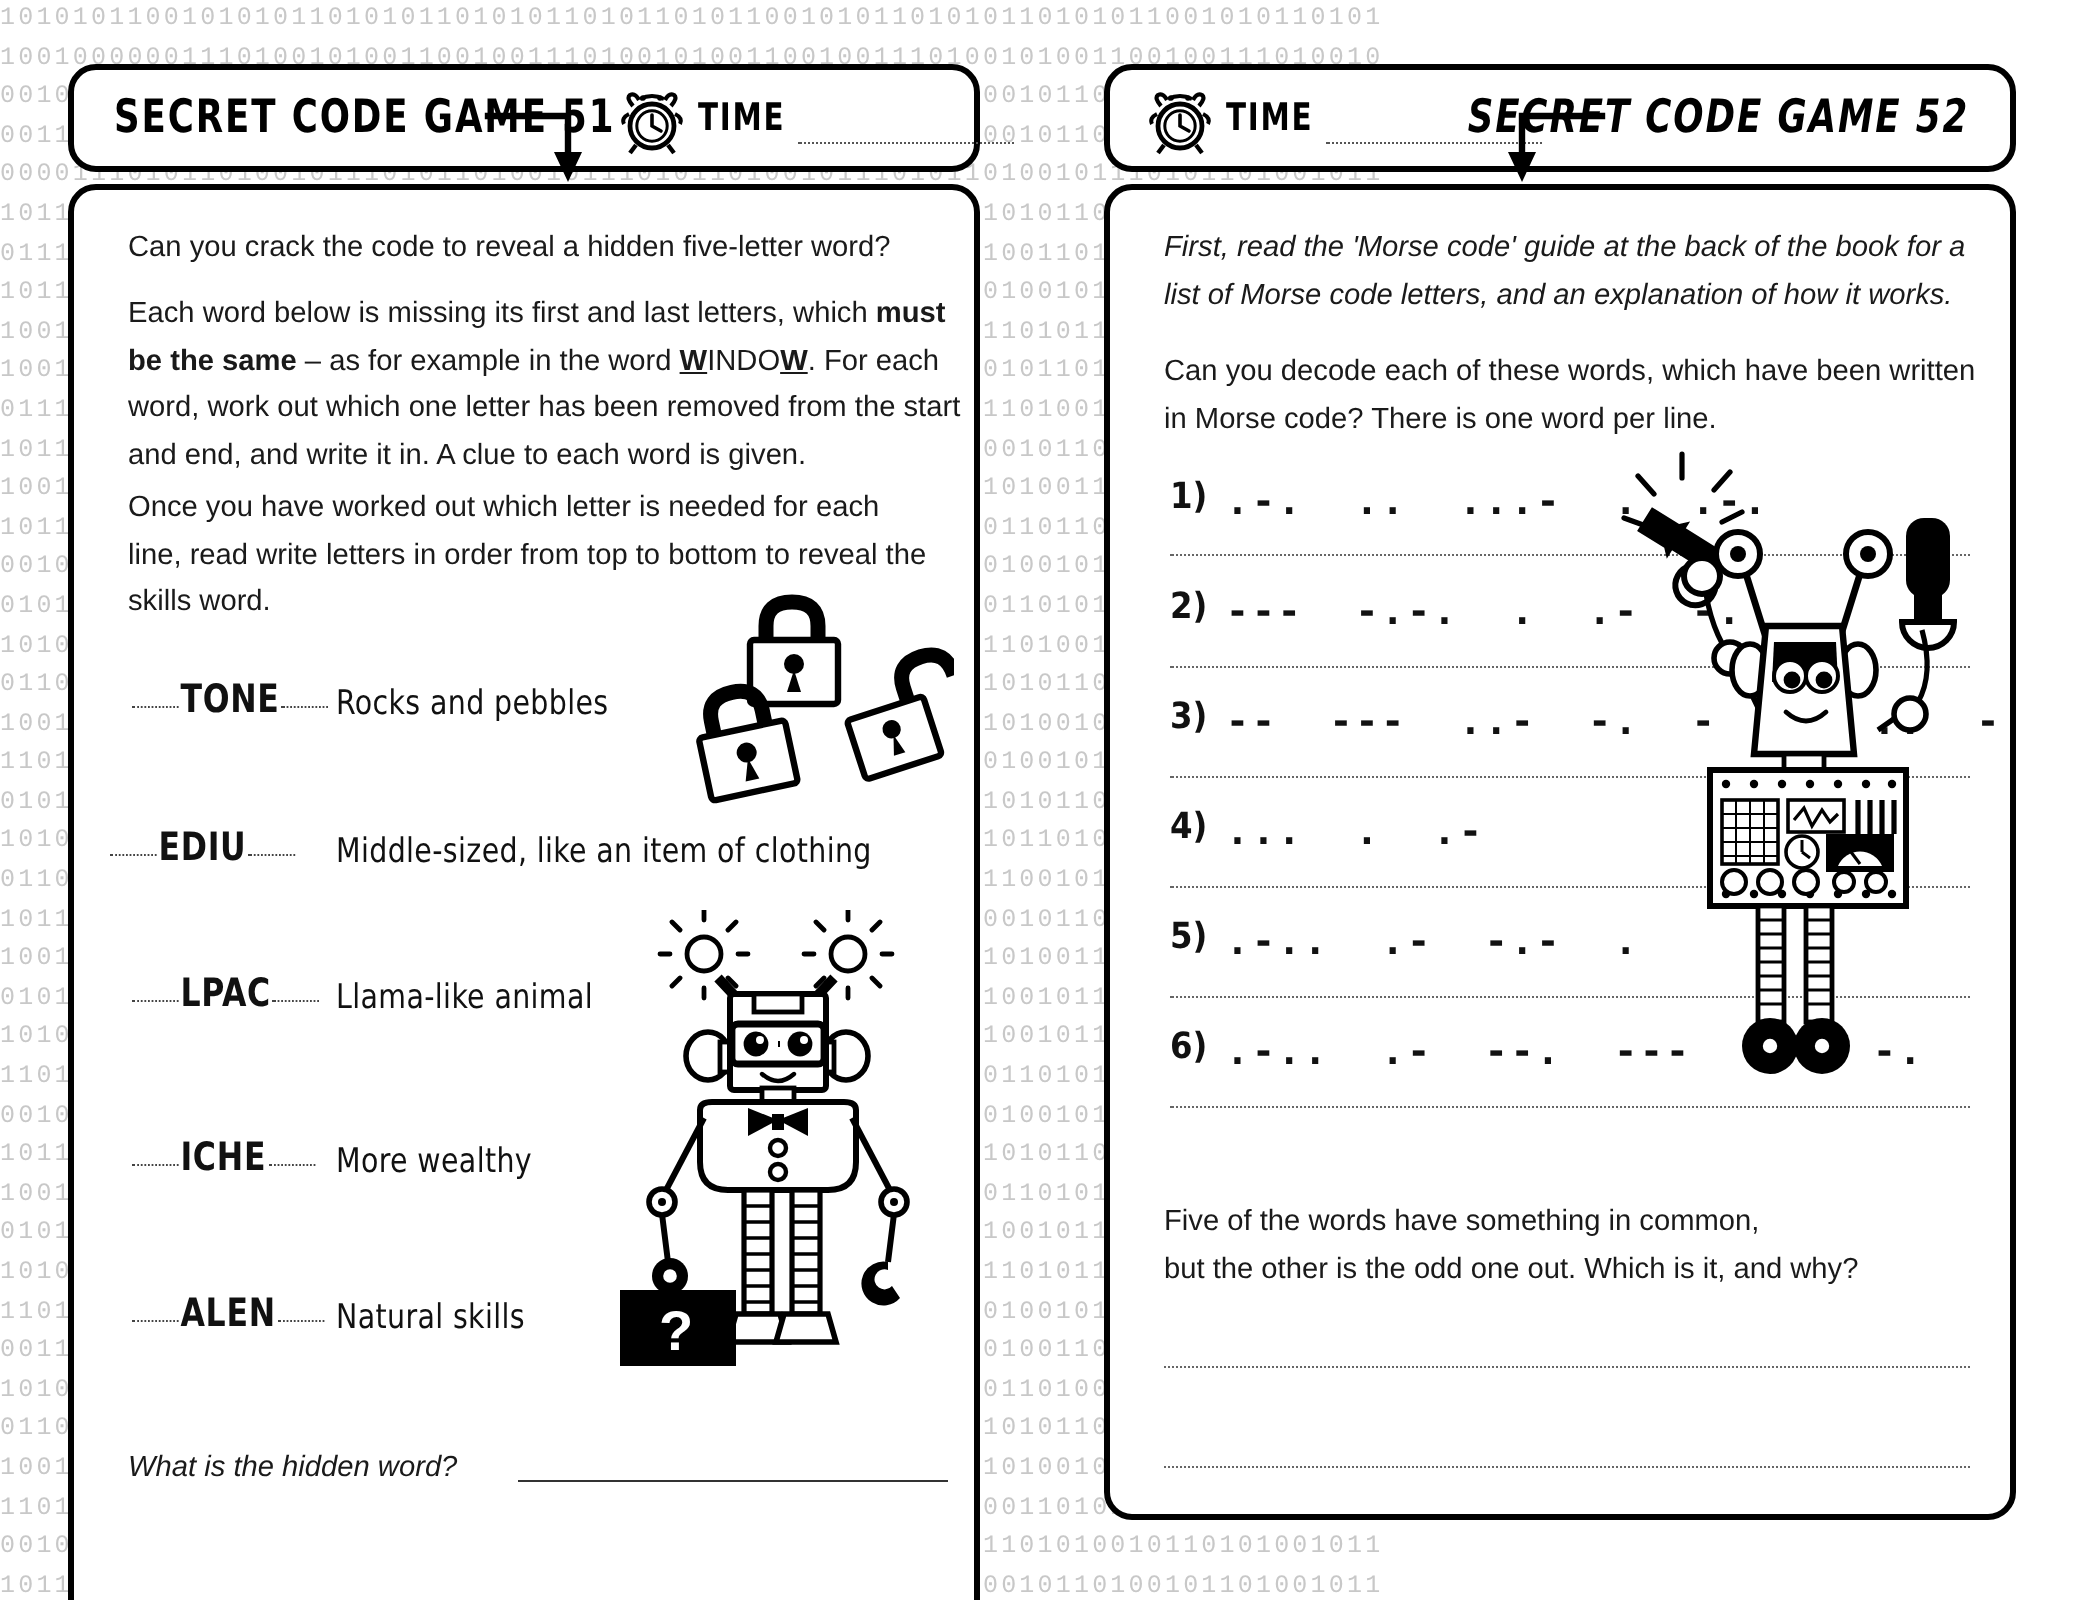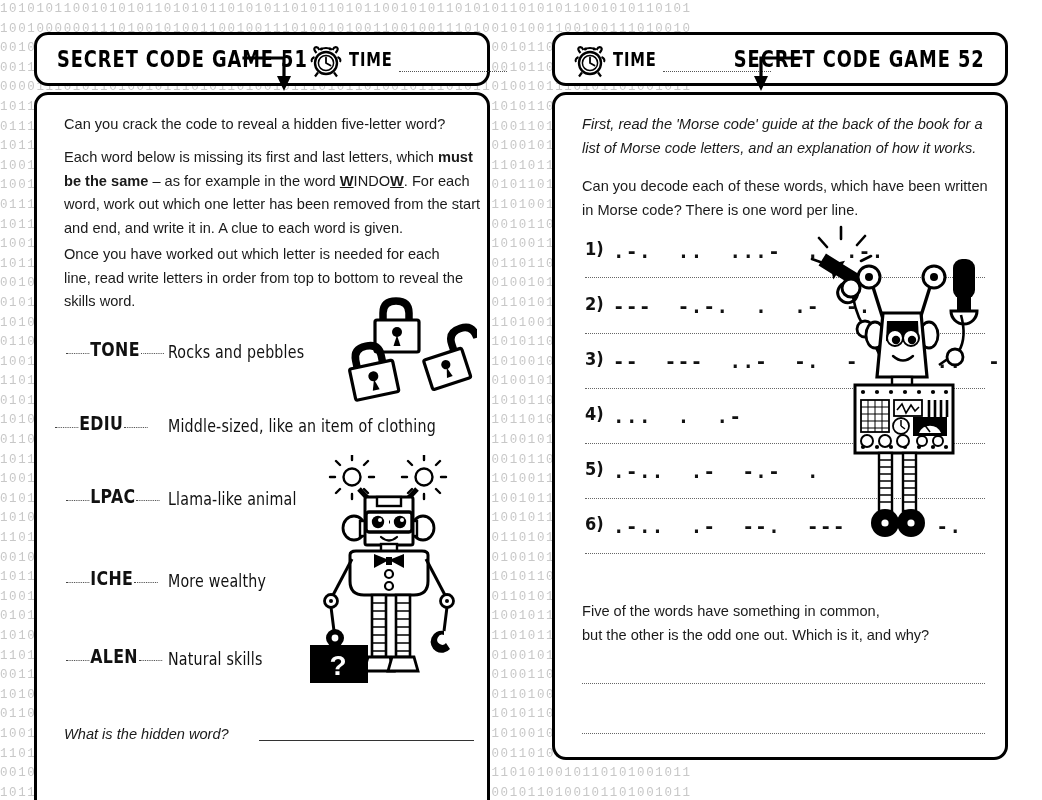--- a/index.html
+++ b/index.html
@@ -375,21 +375,21 @@
     </svg>
 
     <div class="time-label" style="position:absolute; left:58px; top:50%; transform:translateY(-50%) scaleX(0.86);">TIME</div>
     <div class="dotline" style="position:absolute; left:108px; top:36px; width:108px;"></div>
 
     <svg width="66" height="44" style="position:absolute; left:182px; top:14px;" viewBox="0 0 66 44">
       <path d="M64 9 H24 V29" stroke="#000" stroke-width="3.2" fill="none" stroke-linecap="square"></path>
       <path d="M17 27 L24 42 L31 27 Z" fill="#000"></path>
     </svg>
 
-    <div style="position:absolute; right:20px; top:50%; transform:translateY(-50%);">
+    <div style="position:absolute; right:20px; top:50%; transform:translateY(-50%);font-style:italic;">
       <div class="game-title right-align">SECRET CODE GAME 52</div>
     </div>
   </div>
 
   <div class="panel" style="left:552px; top:92px; width:456px; height:668px;">
 
     <div class="body-text" style="position:absolute; left:27px; top:80px; width:415px;"><span>Can you decode each of these words, which have been written</span><br><span>in Morse code? There is one word per line.</span></div>
 
     <div class="body-text italic" style="position:absolute; left:27px; top:18px; width:410px;"><span>First, read the 'Morse code' guide at the back of the book for a</span><br><span>list of Morse code letters, and an explanation of how it works.</span></div>
 

